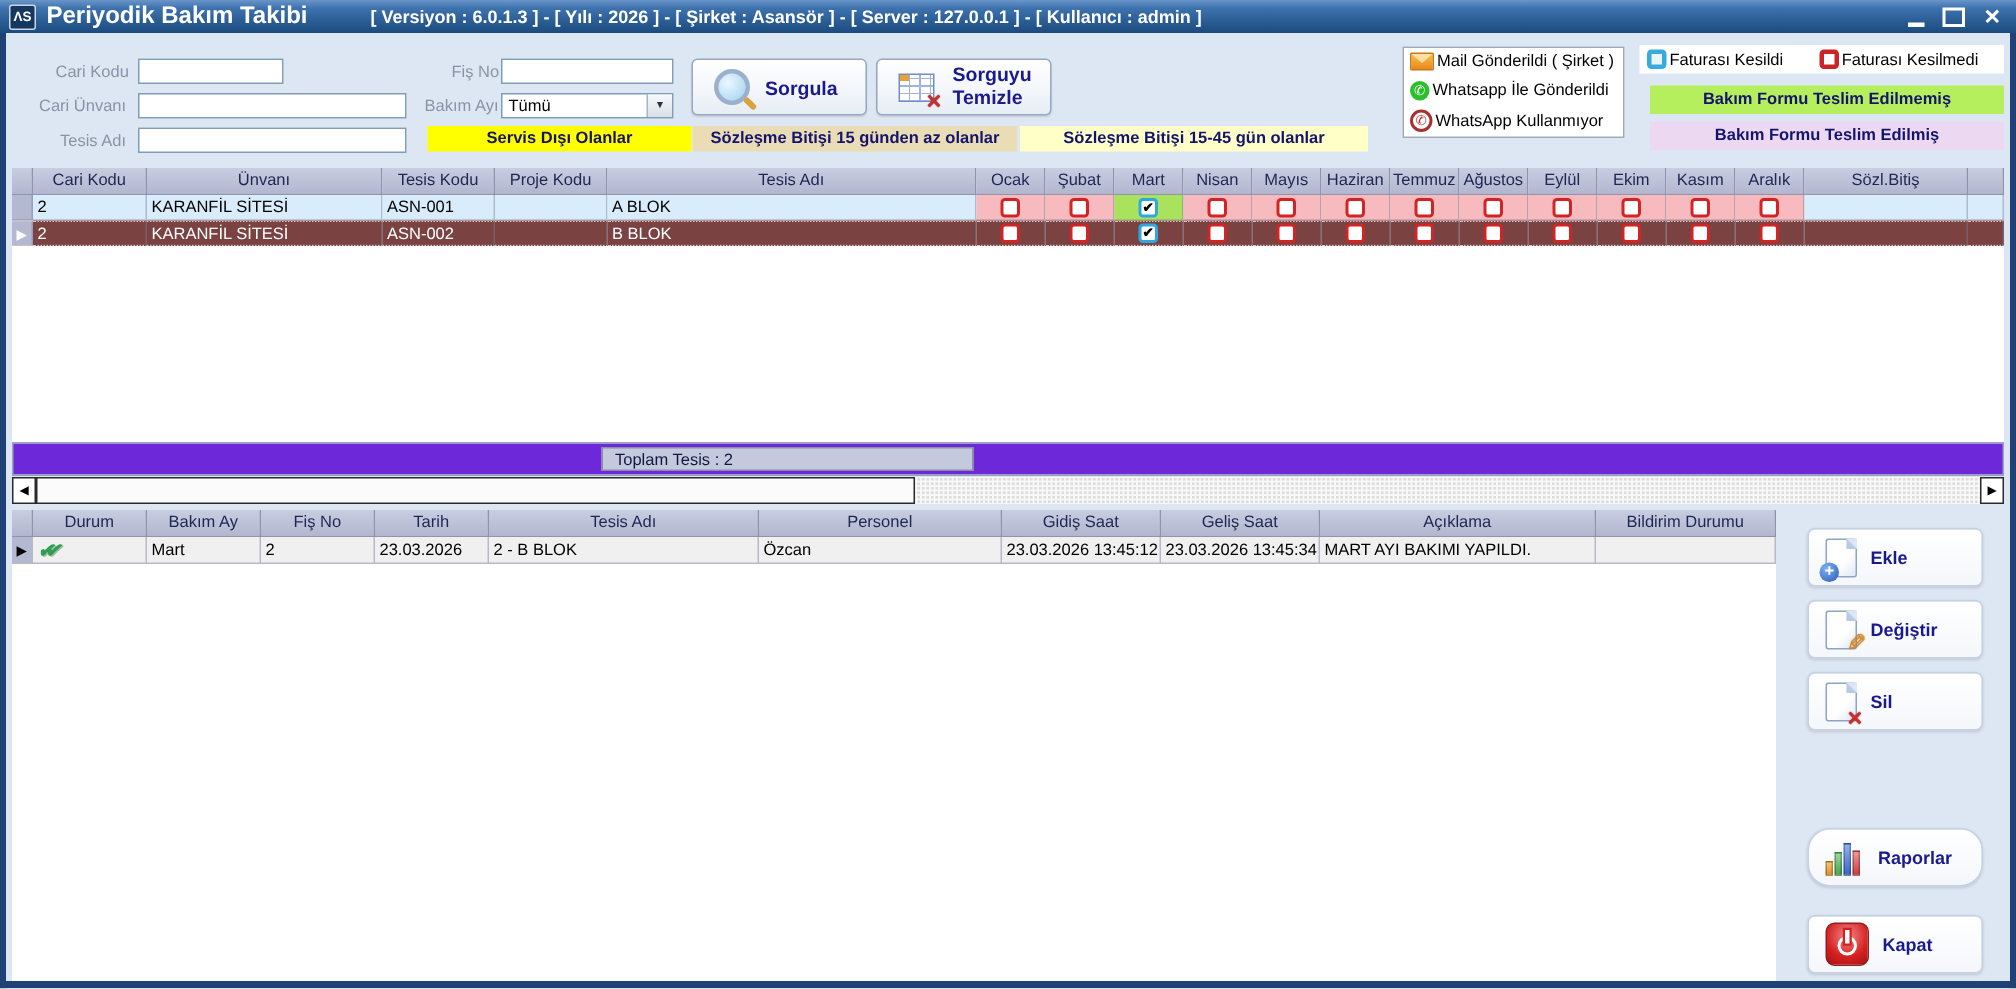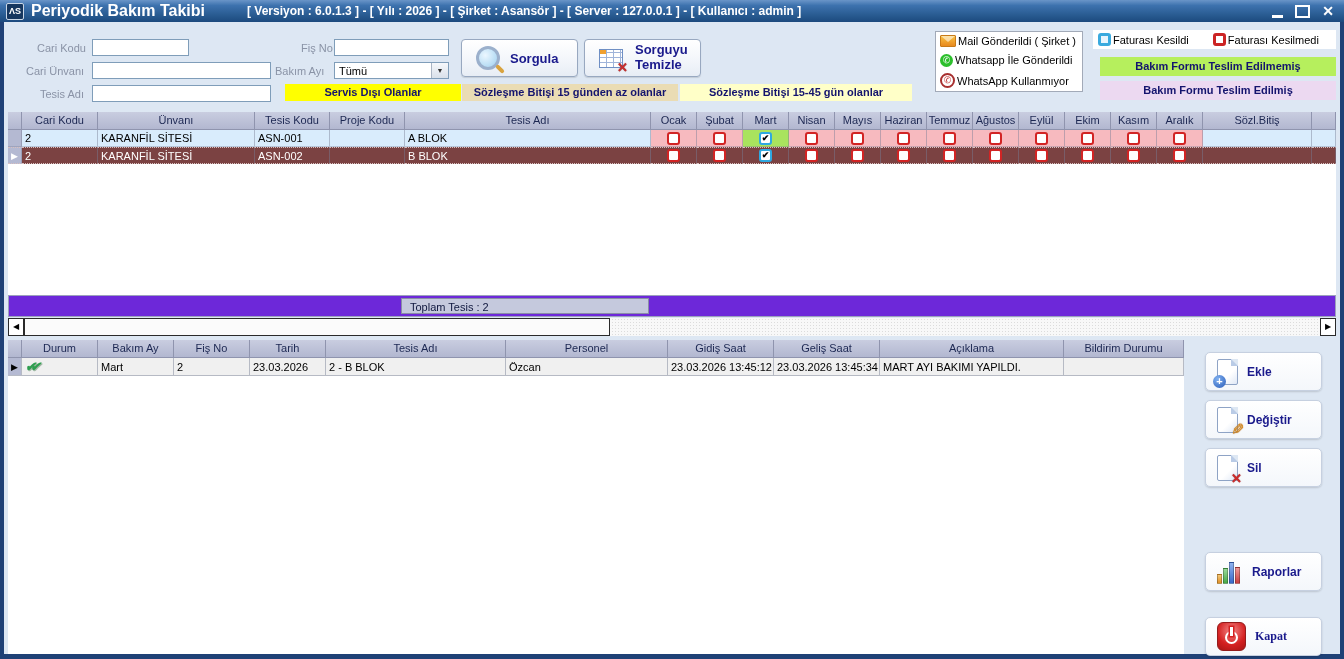--- a/index.html
+++ b/index.html
@@ -157,21 +157,21 @@
 
   <span class="f-label" style="left:37px;top:42px;">Cari Kodu</span>
   <input class="tb" style="left: 92px; top: 39px; width: 97px;" value="">
   <span class="f-label" style="left:26px;top:65px;">Cari Ünvanı</span>
   <input class="tb" style="left: 92px; top: 62px; width: 179px;" value="">
   <span class="f-label" style="left:40px;top:88px;">Tesis Adı</span>
   <input class="tb" style="left: 92px; top: 85px; width: 179px;" value="">
 
   <span class="f-label" style="left:301px;top:42px;">Fiş No</span>
   <input class="tb" style="left: 334px; top: 39px; width: 115px;" value="">
-  <span class="f-label" style="left:275px;top:65px;">Bakım Ayı</span>
+  <span class="f-label" style="left:283px;top:65px;">Bakım Ayı</span>
   <div class="dd" style="left:334px;top:62px;width:115px;">
     <span class="val">Tümü</span>
     <span class="ddbtn">▼</span>
   </div>
 
   <div class="big-btn" style="left:461px;top:39px;width:117px;height:38px;">
     <span class="mag"></span>
     <span class="blabel">Sorgula</span>
   </div>
   <div class="big-btn" style="left:584px;top:39px;width:117px;height:38px;gap:12px;">
@@ -348,28 +348,28 @@
           <span class="badge-pencil">✎</span>
         </span>
       <span class="blabel">Değiştir</span>
     </div>
     <div class="act-btn" style="top:110px;">
       <span class="doc">
           <span class="badge-x">✕</span>
         </span>
       <span class="blabel">Sil</span>
     </div>
-    <div class="act-btn" style="top:214px;">
+    <div class="act-btn" style="top:214px;border-radius:15px;">
       <span class="bars">
           <span class="b1"></span>
           <span class="b2"></span>
           <span class="b3"></span>
           <span class="b4"></span>
         </span>
       <span class="blabel">Raporlar</span>
     </div>
-    <div class="act-btn" style="top:279px;font-family:Liberation Serif, serif;">
+    <div class="act-btn" style="top:272px;">
       <span class="power"></span>
       <span class="blabel">Kapat</span>
     </div>
   </div>
 
 </div>
 
 </body></html>

